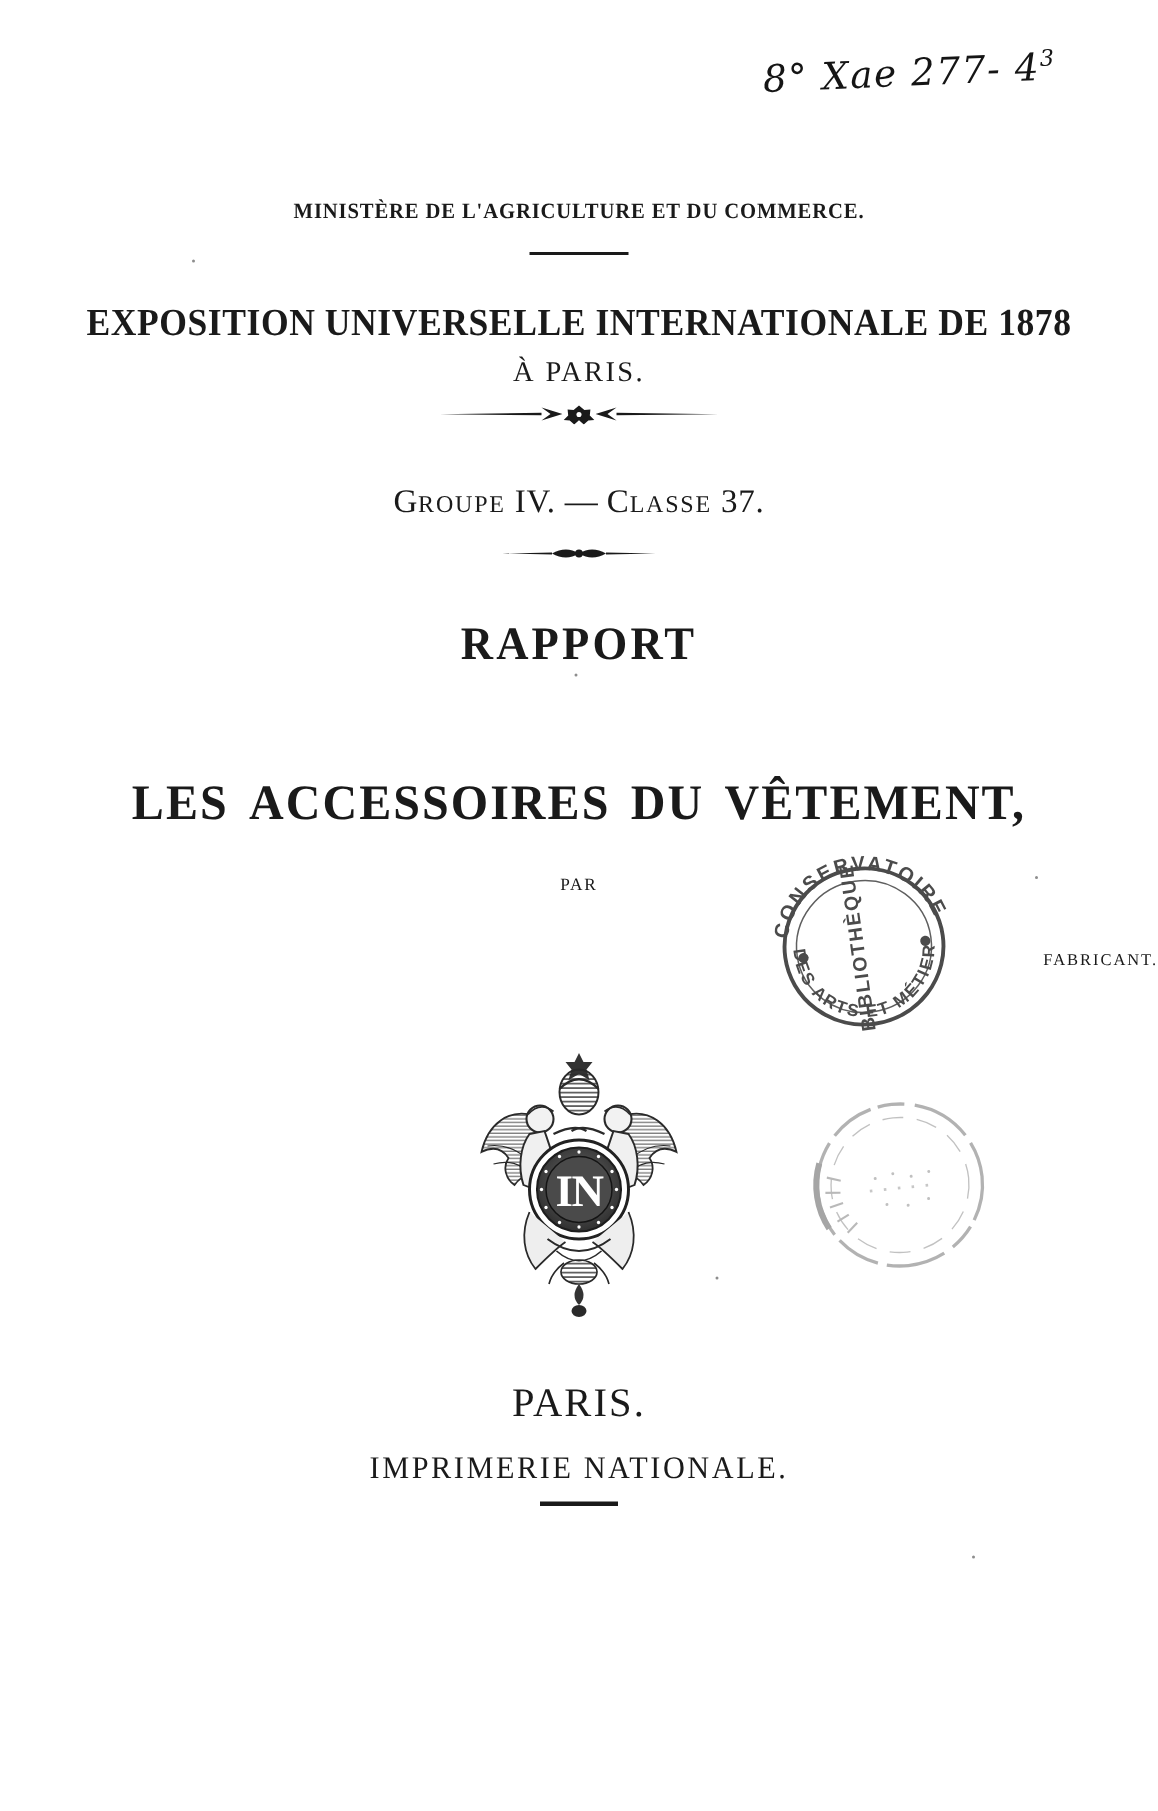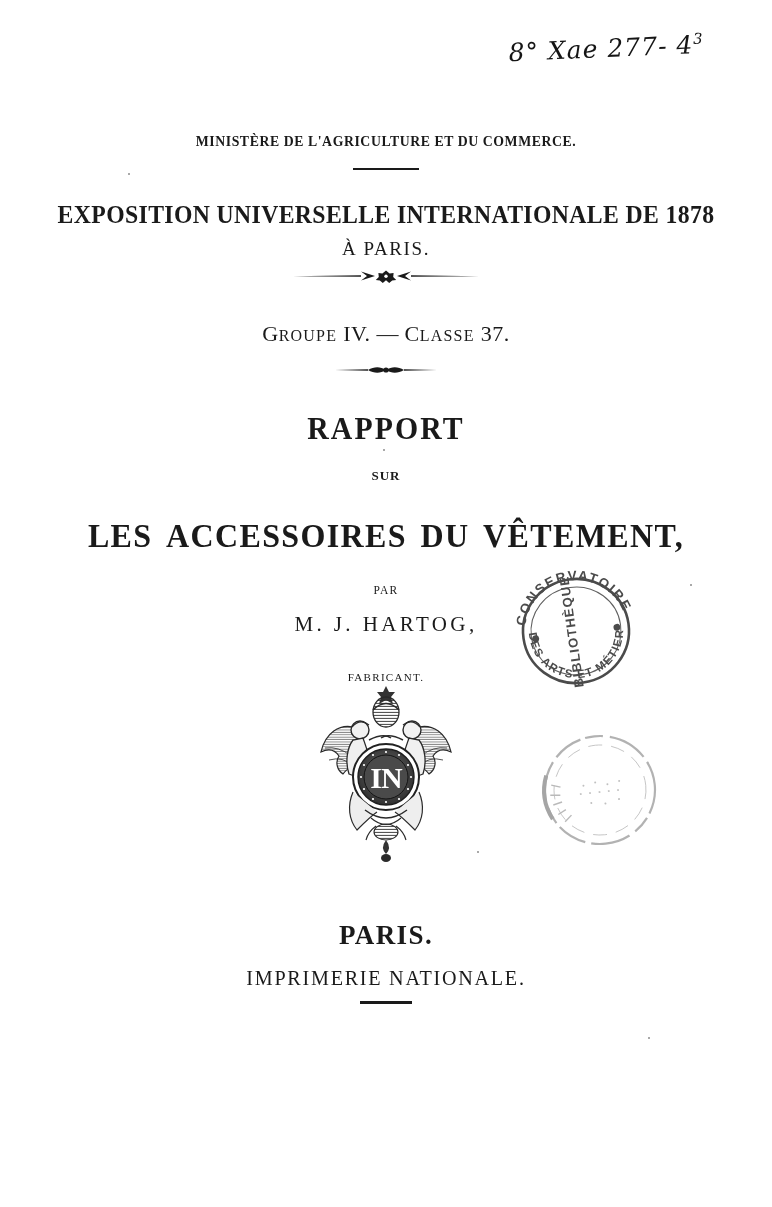--- a/index.html
+++ b/index.html
@@ -139,50 +139,51 @@
     font-size: 11.5px;
     letter-spacing: 1.2px;
     font-family: Liberation Serif, serif;
   }
   .author {
     top: 612px;
     font-size: 21px;
     letter-spacing: 3.4px;
   }
   .occupation {
-    top: 671px;
+    top: 634px;
     font-size: 11px;
     letter-spacing: 1.3px;
+    text-align: right;
   }
 
   
   .paris {
     top: 920px;
     font-size: 27px;
-    font-weight: bold;
+    font-weight: normal;
     letter-spacing: 1.4px;
     text-align: center;
   }
   .imprimerie {
     top: 966px;
     font-size: 21px;
     letter-spacing: 1.8px;
     transform: scaleX(0.96);
   }
   .year {
     top: 1036px;
     font-size: 16px;
     letter-spacing: 2px;
   }
 
   
   .device {
     position: absolute;
     left: 50%;
-    top: 680px;
+    top: 696px;
     width: 146px;
     height: 186px;
     transform: translateX(-50%);
   }
 
   
   .stamp-main {
     position: absolute;
     left: 513px;
     top: 563px;
@@ -244,28 +245,26 @@
     <svg width="104" height="12" viewBox="0 0 104 12" xmlns="http://www.w3.org/2000/svg">
       <path d="M1 6 L34 5.3 L34 6.7 Z" fill="#1a1a1a"></path>
       <path d="M103 6 L70 5.3 L70 6.7 Z" fill="#1a1a1a"></path>
       <path d="M34 6 C40 2.6 46 2.2 52 6 C46 9.8 40 9.4 34 6 Z" fill="#1a1a1a"></path>
       <path d="M70 6 C64 2.6 58 2.2 52 6 C58 9.8 64 9.4 70 6 Z" fill="#1a1a1a"></path>
       <circle cx="52" cy="6" r="2.6" fill="#1a1a1a"></circle>
     </svg>
   </div>
 
   <div class="line rapport">RAPPORT</div>
-  <div class="line sur">SUR</div>
 
   <div class="line maintitle">
     <span class="w">LES</span><span class="w">ACCESSOIRES</span><span class="w">DU</span><span class="w">VÊTEMENT,</span>
   </div>
 
   <div class="line par">PAR</div>
-  <div class="line author">M. J. HARTOG,</div>
   <div class="line occupation">FABRICANT.</div>
 
   <div class="device">
     <svg width="146" height="186" viewBox="0 0 146 186" xmlns="http://www.w3.org/2000/svg">
       <defs>
         <pattern id="hatch" width="3" height="3" patternUnits="userSpaceOnUse">
           <path d="M0 2.4 H3" stroke="#2a2a2a" stroke-width="0.9"></path>
         </pattern>
         <pattern id="hatchfine" width="2.4" height="2.4" patternUnits="userSpaceOnUse">
           <path d="M0 1.9 H2.4" stroke="#3a3a3a" stroke-width="0.6"></path>

